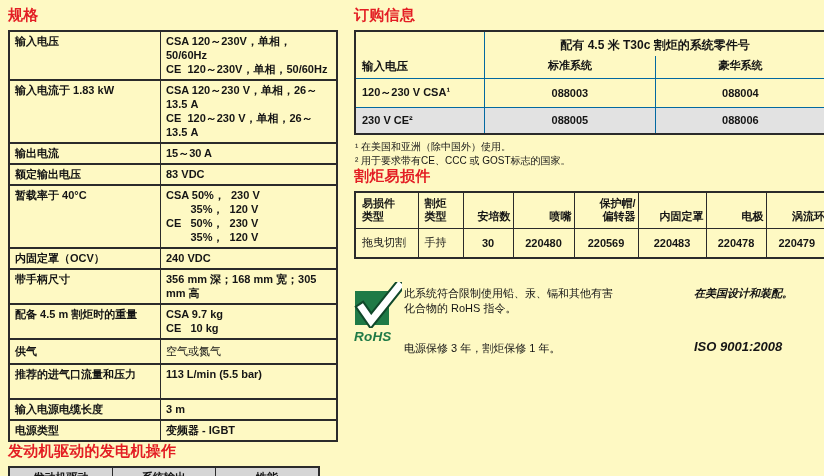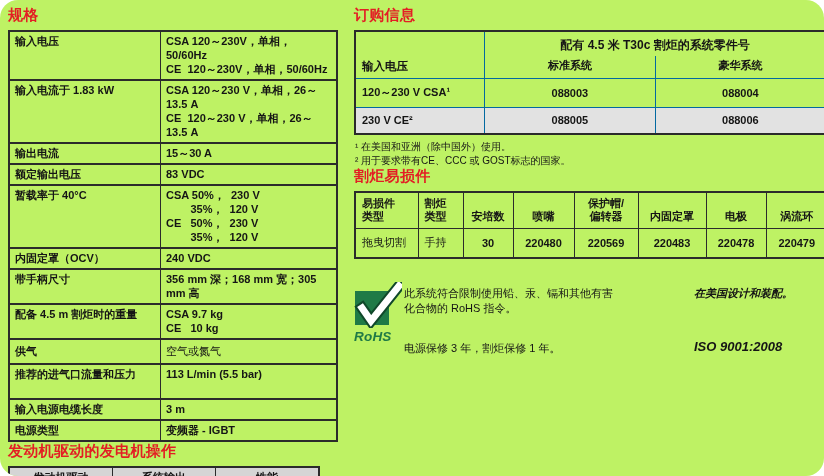--- a/index.html
+++ b/index.html
@@ -1,18 +1,18 @@
 <!DOCTYPE html>
 <html><head>
 <meta charset="utf-8">
 <style>
   html,body { margin:0; padding:0; background:#ffffff; }
   .page {
     position:relative; width:824px; height:476px; overflow:hidden;
-    font-family:"Liberation Sans", sans-serif; color:#151515; background:#bef264;border-radius:18px;
+    font-family:"Liberation Sans", sans-serif; color:#151515; background:#fef9c3;
   }
   .col-left  { position:absolute; left:8px;  top:6px; width:330px; }
   .col-right { position:absolute; left:354px; top:6px; width:473px; }
 
   h2.red {
     color:#e31e24; font-size:15px; line-height:17px; font-weight:bold;
     margin:0 0 7px 0; letter-spacing:0.3px;
   }
   .pre { white-space:pre-wrap; }
 
@@ -53,21 +53,21 @@
   .order-table td.volt { text-align:left; }
   .order-table td.num { text-align:center; }
   .order-table tr.alt td { background:#e2e2e2; }
 
   .footnotes { margin:5px 0 0 1px; font-size:10px; line-height:13.5px; }
 
   
   .cons-title { margin-top:21px; }
   .cons-table { width:473px; border:2px solid #2b2b2b; table-layout:fixed; }
   .cons-table th, .cons-table td { border:1px solid #2b2b2b; font-size:11px; }
-  .cons-table th { font-weight:bold; text-align:center; vertical-align:bottom; padding:4px 2px 5px 2px; line-height:13px; }
+  .cons-table th { font-weight:bold; text-align:right; vertical-align:bottom; padding:4px 2px 5px 2px; line-height:13px; }
   .cons-table th.lft, .cons-table td.lft { text-align:left; padding-left:6px; }
   .cons-table td { text-align:center; padding:6px 2px 7px 2px; font-weight:bold; }
   .cons-table td.rw { font-weight:normal; }
 
   
   .footer { display:grid; grid-template-columns:50px 290px 1fr; margin-top:23px; }
   .rohs { grid-row:1 / span 2; width:48px; }
   .rohs-label { font-weight:bold; font-style:italic; font-size:13.5px; color:#1f7a46; margin-top:-3px; letter-spacing:0.2px; }
   .compliance { grid-column:2; font-size:11px; line-height:15px; padding-top:4px; }
   .designed   { grid-column:3; font-weight:bold; font-style:italic; font-size:11px; padding-top:4px; }

